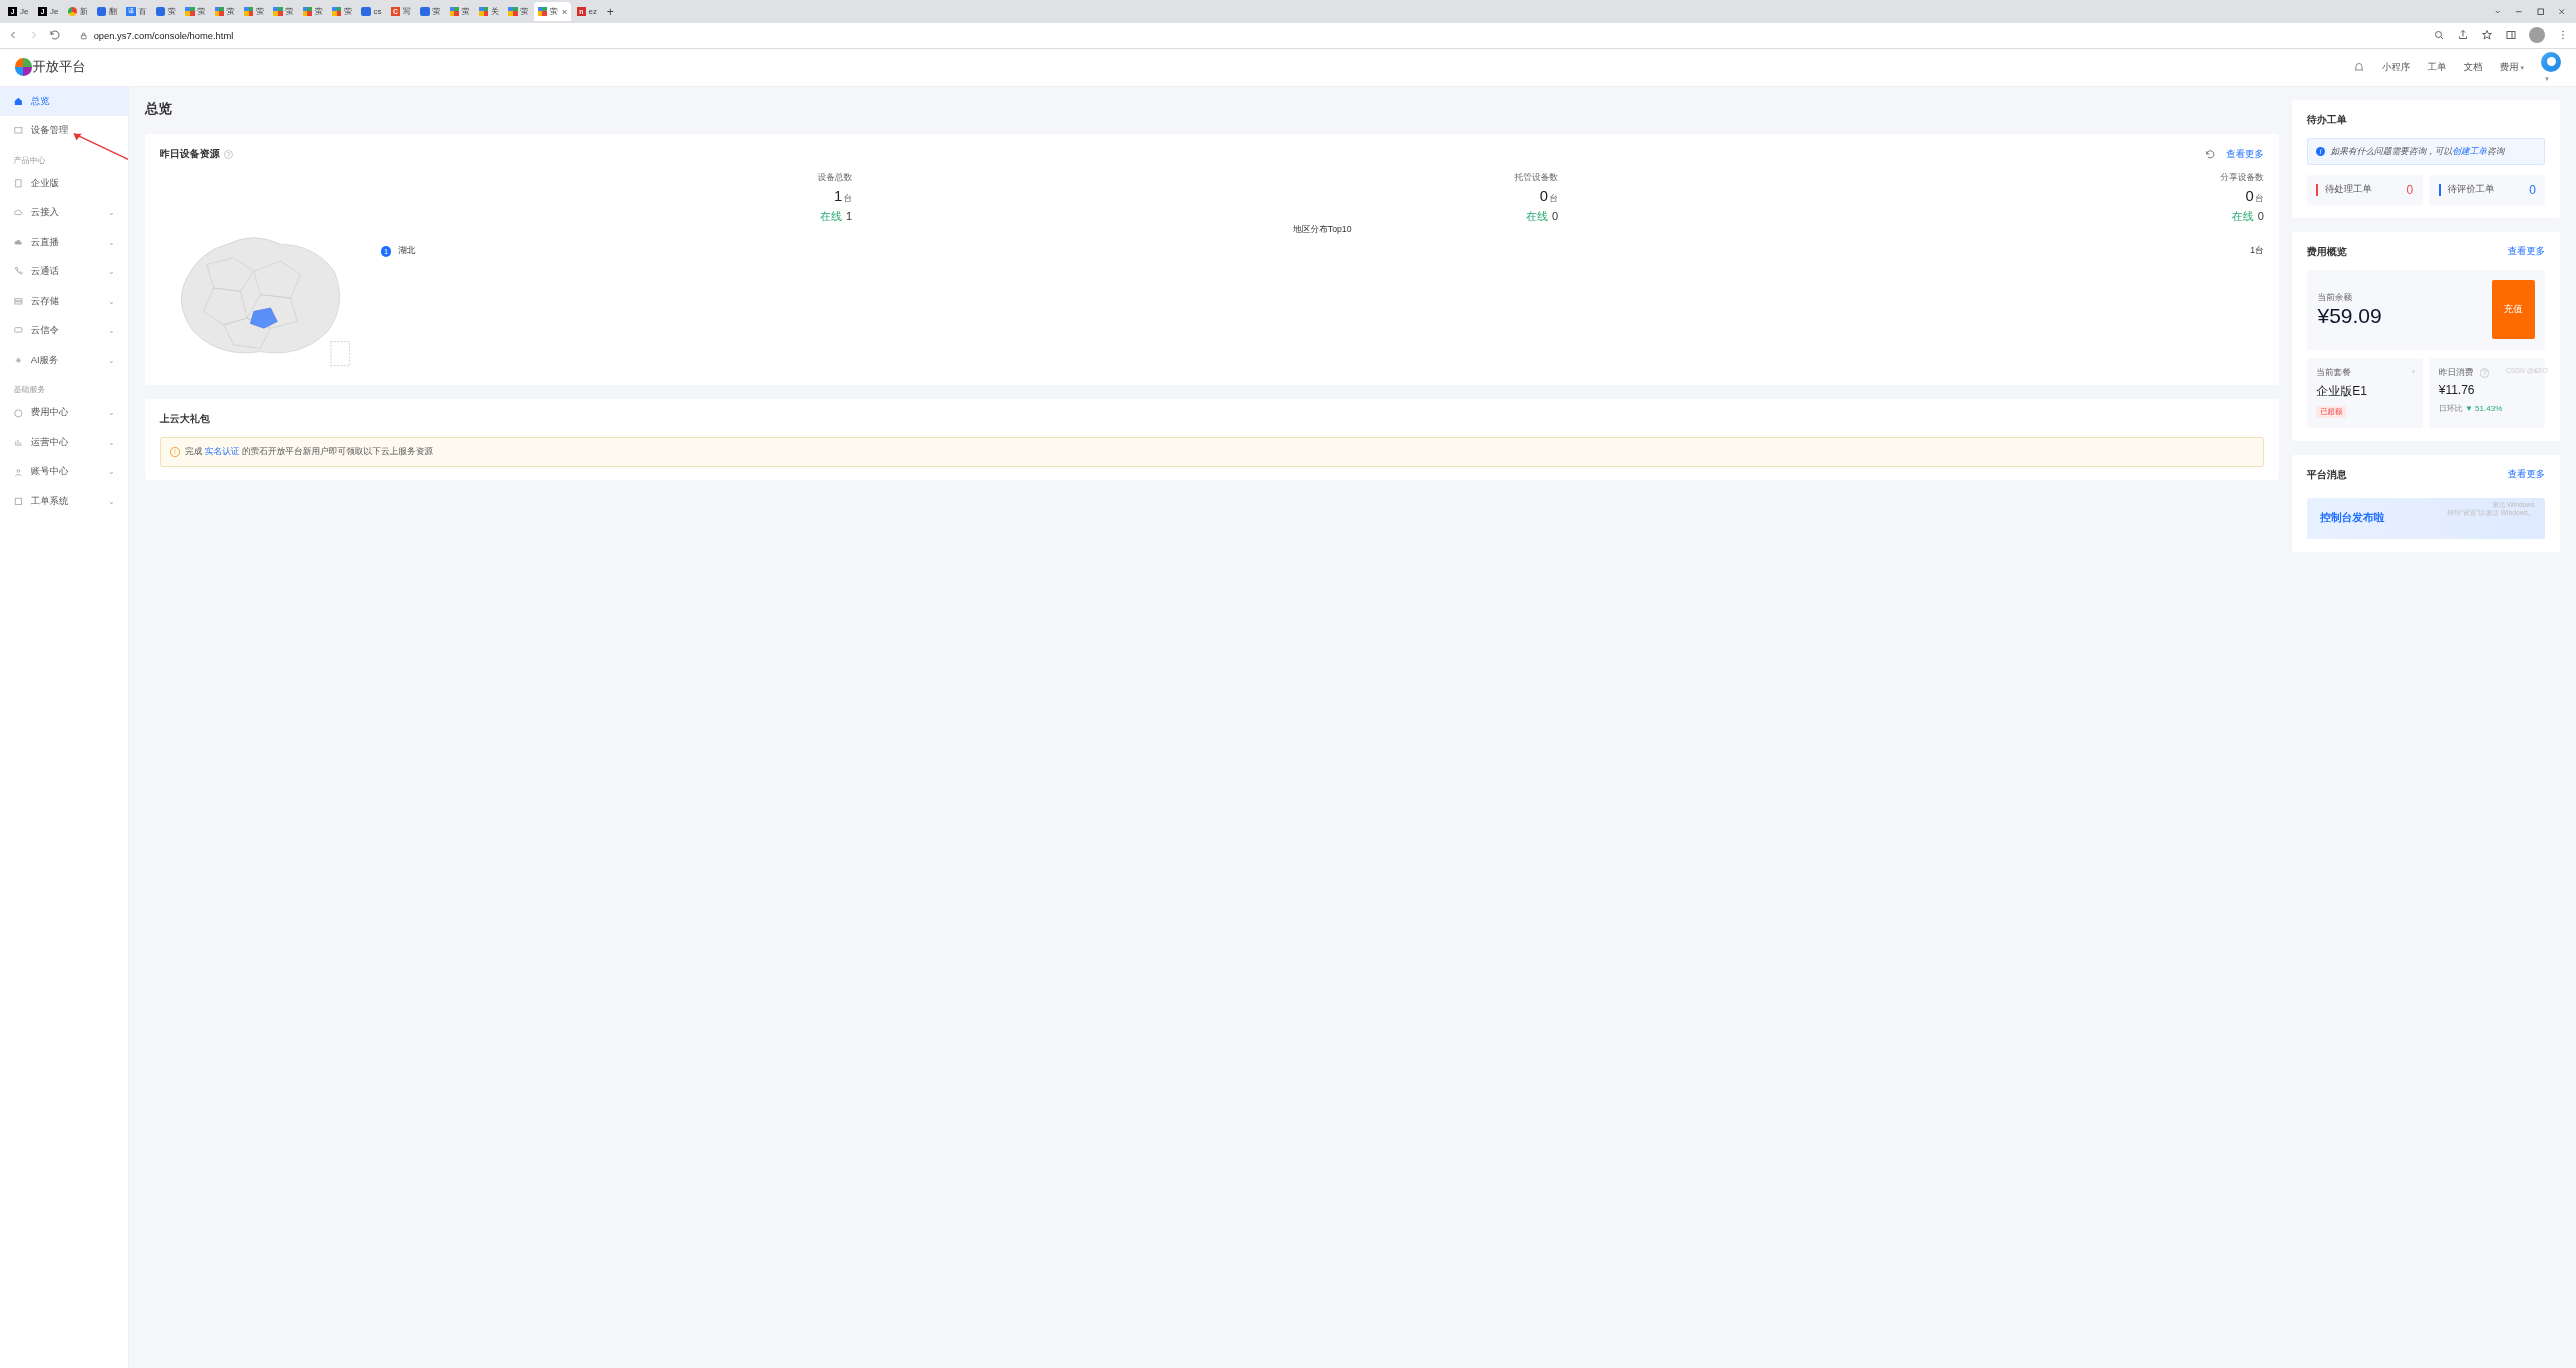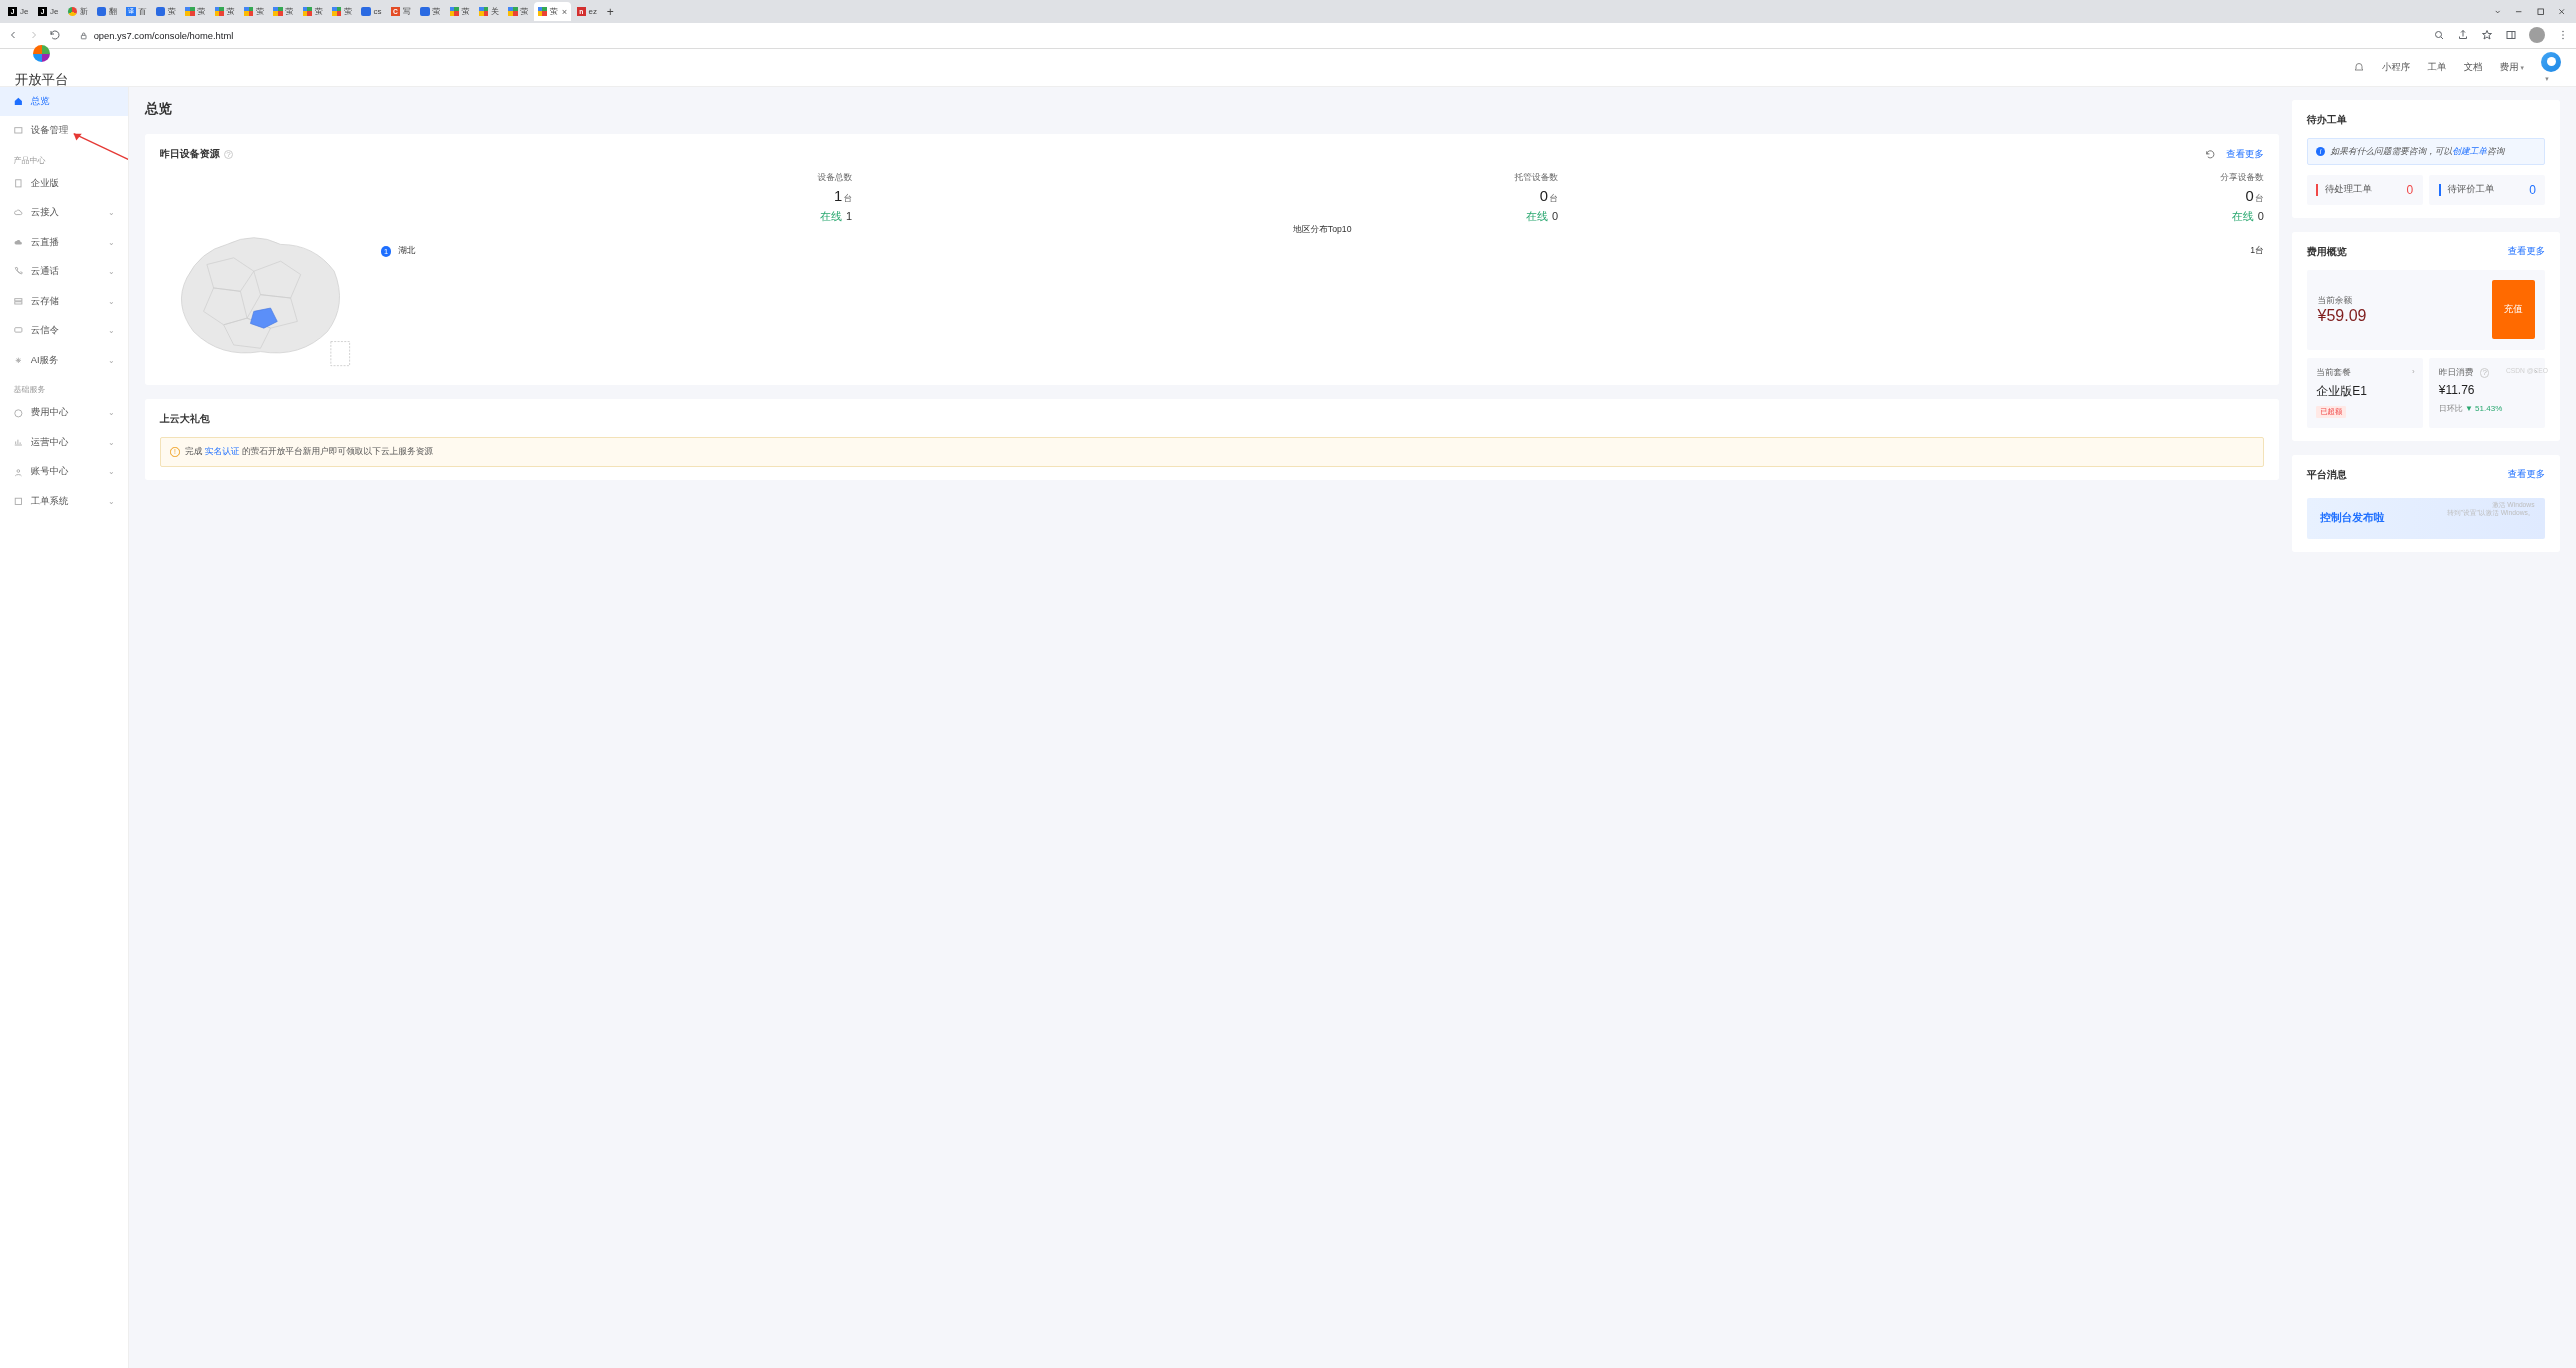--- a/index.html
+++ b/index.html
@@ -29,21 +29,21 @@
   .nav-btn.disabled { color:#bdbdbd; }
   .url-box { flex:1; display:flex; align-items:center; gap:5.4px; background:#fff; border-radius:10.7px; padding:2.7px 8px; color:#202124; font-size:9.4px; }
   .lock-icon { width:9.4px; height:9.4px; color:#5f6368; }
   .addr-actions { display:flex; align-items:center; gap:12px; color:#5f6368; }
   .addr-ic { width:12px; height:12px; cursor:pointer; }
   .profile-dot { width:16px; height:16px; border-radius:50%; background:#9e9e9e; }
 
   
   .app { display:flex; flex-direction:column; height:calc(100vh - 48px); }
   .app-header { display:flex; align-items:center; height:38px; padding:0 14.8px; border-bottom:0.7px solid #eee; }
-  .logo { display:flex; align-items:center; gap:9px; font-size:13.4px; font-weight:500; color:#333;flex-direction:column; }
+  .logo { display:flex; align-items:center; gap:0; font-size:13.4px; font-weight:500; color:#333; }
   .logo-mark { width:17.4px; height:17.4px; display:grid; grid-template-columns:1fr 1fr; grid-template-rows:1fr 1fr; border-radius:50%; overflow:hidden; }
   .logo-mark span:nth-child(1){background:#ff6a00;} .logo-mark span:nth-child(2){background:#4caf50;} .logo-mark span:nth-child(3){background:#2196f3;} .logo-mark span:nth-child(4){background:#9c27b0;}
   .app-header-right { margin-left:auto; display:flex; align-items:center; gap:17.4px; color:#555; }
   .hdr-link { cursor:pointer; }
   .hdr-link.drop::after { content:" ▾"; font-size:6.7px; color:#888; }
   .avatar { width:20px; height:20px; border-radius:50%; background:linear-gradient(135deg,#42a5f5,#1e88e5); display:flex; align-items:center; justify-content:center; }
   .avatar-dot { width:9.4px; height:9.4px; background:#fff; border-radius:50%; }
   .avatar-wrap::after { content:"▾"; font-size:6.7px; color:#888; margin-left:4px; }
 
   .app-body { display:flex; flex:1; min-height:0; }
@@ -96,21 +96,21 @@
   .ticket-box .bar { width:2px; height:12px; margin-right:6.7px; }
   .ticket-box.red .bar { background:#f04848; }
   .ticket-box.blue .bar { background:#1e6fff; }
   .ticket-box .lbl { color:#555; flex:1; }
   .ticket-box .num { font-size:12px; }
   .ticket-box.red .num { color:#f04848; }
   .ticket-box.blue .num { color:#1e6fff; }
 
   .balance-box { background:#f7f8fc; border-radius:2px; padding:10.7px; display:flex; align-items:center; justify-content:space-between; margin-top:2.7px; }
   .balance-info .lbl { color:#666; font-size:8.7px; }
-  .balance-info .amt { font-size:16px; color:#7f1d1d; margin-top:0; }
+  .balance-info .amt { font-size:21px; color:#0f172a; margin-top:0; }
   .recharge-btn { background:#ff6a00; color:#fff; border:none; padding:23px 12px; border-radius:2px; cursor:pointer; font-size:9.4px; }
 
   .plan-row { display:flex; gap:6.7px; margin-top:8px; }
   .plan-box { flex:1; background:#f7f8fc; border-radius:2px; padding:9.4px; position:relative; }
   .plan-box .lbl { color:#666; font-size:8.7px; }
   .plan-box .val { font-size:12px; color:#222; margin-top:4px; }
   .plan-box .chev { position:absolute; top:9.4px; right:8px; color:#aaa; font-size:8px; }
   .tag-over { display:inline-block; background:#ffe9e6; color:#f04848; font-size:7.4px; padding:1.3px 4px; border-radius:1.3px; margin-top:5.4px; }
   .delta { font-size:8px; color:#888; margin-top:5.4px; }
   .delta .down { color:#2aa870; }

